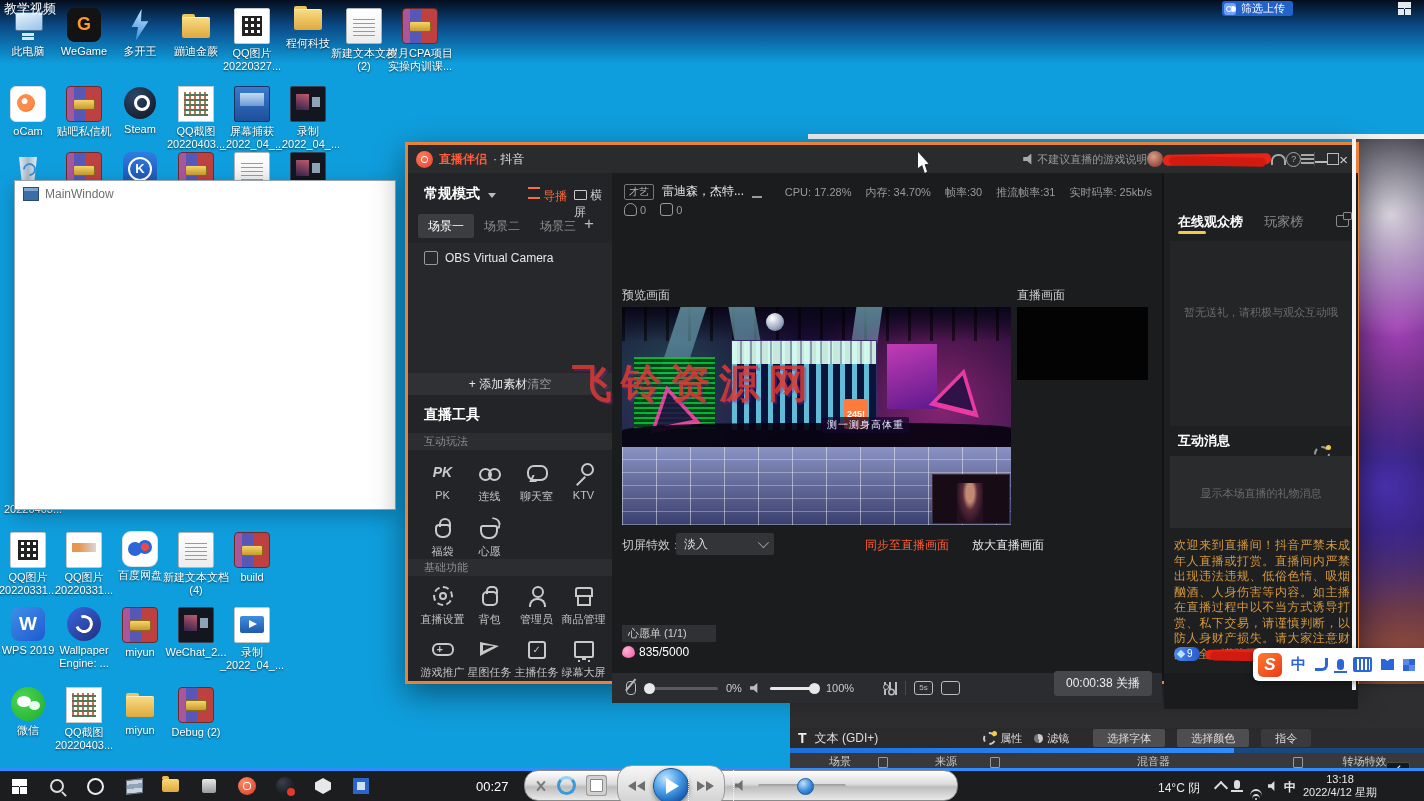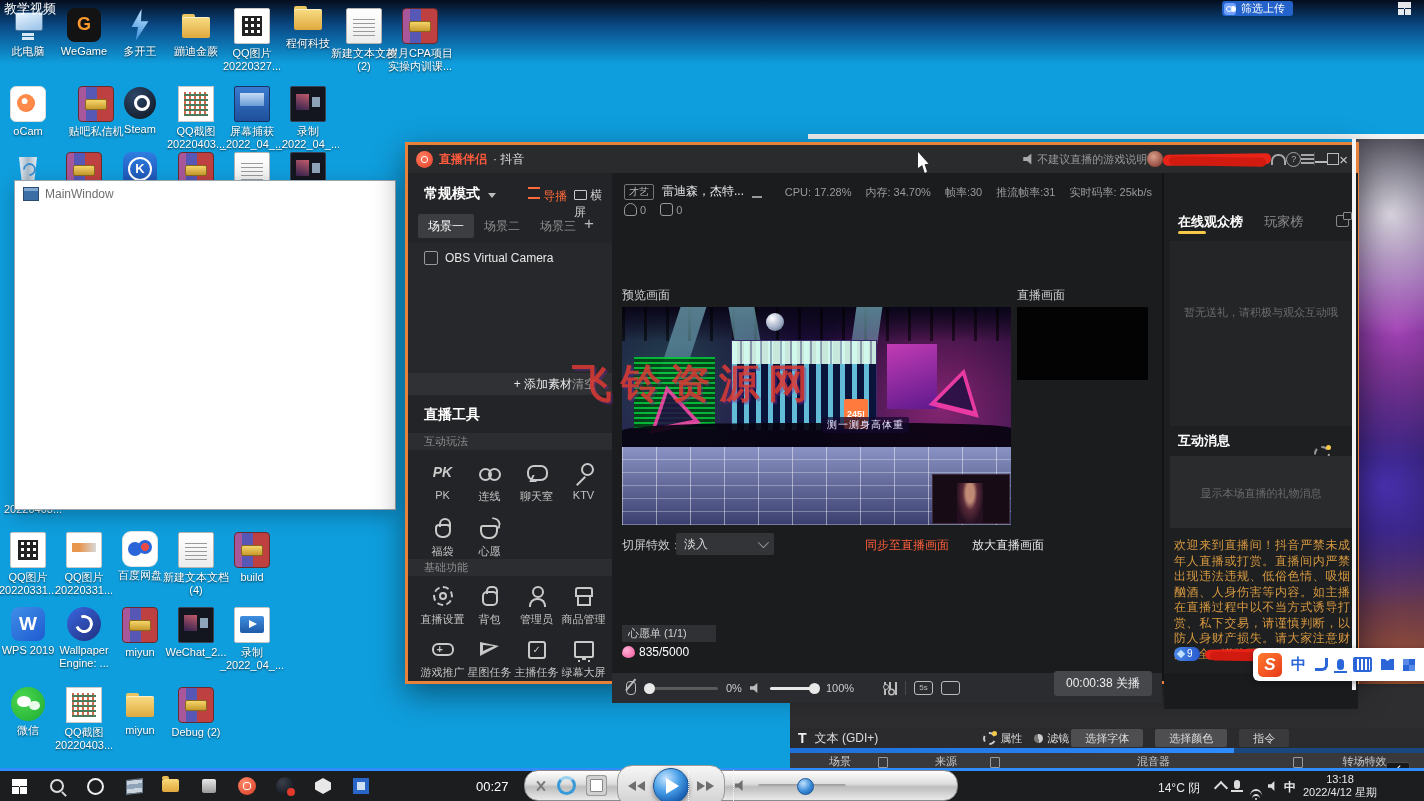--- a/index.html
+++ b/index.html
@@ -284,21 +284,21 @@
       </div>
       <div class="dcell" style="left: 420px; top: 8px;">
         <div class="dicon i-rar"></div>
         <div class="dlabel">岁月CPA项目
 实操内训课...</div>
       </div>
       <div class="dcell" style="left: 28px; top: 86px;">
         <div class="dicon i-cam"></div>
         <div class="dlabel">oCam</div>
       </div>
-      <div class="dcell" style="left: 96px; top: 86px;">
+      <div class="dcell" style="left: 84px; top: 86px;">
         <div class="dicon i-rar"></div>
         <div class="dlabel">贴吧私信机</div>
       </div>
       <div class="dcell" style="left: 140px; top: 86px;">
         <div class="dicon i-steam"></div>
         <div class="dlabel">Steam</div>
       </div>
       <div class="dcell" style="left: 196px; top: 86px;">
         <div class="dicon i-imggrid"></div>
         <div class="dlabel">QQ截图
@@ -429,21 +429,21 @@
       <span style="color:#eee;font-weight:bold;font-size:14px;margin-right:8px">T</span>
       <span style="color:#ddd;font-size:12px">文本 (GDI+)</span>
       <span style="margin-left:105px;display:flex;align-items:center;gap:4px;color:#ddd;font-size:11px">
         <span class="gear2" style="border-color:#ccc;width:9px;height:9px"></span>
         <span>属性</span>
       </span>
       <span style="margin-left:12px;display:flex;align-items:center;gap:4px;color:#ddd;font-size:11px">
         <span style="width:9px;height:9px;border-radius:50%;background:conic-gradient(#ccc 0 50%,#777 50%)"></span>
         <span>滤镜</span>
       </span>
-      <span class="obs-btn" style="margin-left:2px">选择字体</span>
+      <span class="obs-btn" style="margin-left:24px">选择字体</span>
       <span class="obs-btn">选择颜色</span>
       <span class="obs-btn" style="background:#3a3a3c">指令</span>
     </div>
     <div class="abs" style="left:0;top:64px;right:0;height:5px;background:#0d2f52">
       <div style="width:70%;height:100%;background:linear-gradient(90deg,#1e6fd8,#2e8cff)"></div>
       <div style="position:absolute;left:70%;top:0;width:30%;height:100%;background:#1a477e"></div>
     </div>
     <div class="obs-head" style="left:0;width:100px">场景</div>
     <div class="obs-head" style="left:100px;width:112px">来源</div>
     <div class="obs-head" style="left:212px;width:303px">混音器</div>
@@ -487,21 +487,21 @@
         <span>横屏</span>
       </div>
       <div class="abs" style="left:10px;top:41px;right:8px" id="scene-tabs"><span class="scene-tab active">场景一</span><span class="scene-tab">场景二</span><span class="scene-tab">场景三</span></div>
       <div class="abs" style="left:176px;top:41px;color:#bbb;font-size:17px">+</div>
       <div class="abs" style="left:0;top:70px;right:0;height:130px;background:#27282b">
         <div style="padding:8px 0 0 16px;color:#e8e8e8;font-size:12px;display:flex;align-items:center;gap:7px">
           <span style="width:12px;height:12px;border:1.5px solid #9a9a9a;border-radius:2px;position:relative"></span>
           <span>OBS Virtual Camera</span>
         </div>
       </div>
-      <div class="abs" style="left:0;top:200px;right:0;height:22px;background:#303134;display:flex;align-items:center;justify-content:flex-end;padding:0 16px">
+      <div class="abs" style="left:0;top:200px;right:0;height:22px;background:#303134;display:flex;align-items:center;justify-content:center;padding:0 16px">
         <span style="color:#e8e8e8;font-size:12px">+ 添加素材</span>
         <span style="color:#9a9a9a;font-size:12px">清空</span>
       </div>
       <div class="abs" style="left:16px;top:233px;color:#fff;font-size:14px;font-weight:bold">直播工具</div>
       <div class="sec-strip" style="top:260px">互动玩法</div>
       <div id="grid-interactive">
           <div class="tool" style="left: 11px; top: 287px;">
             <div class="ti ti-pk"></div>
             <div>PK</div>
           </div>

